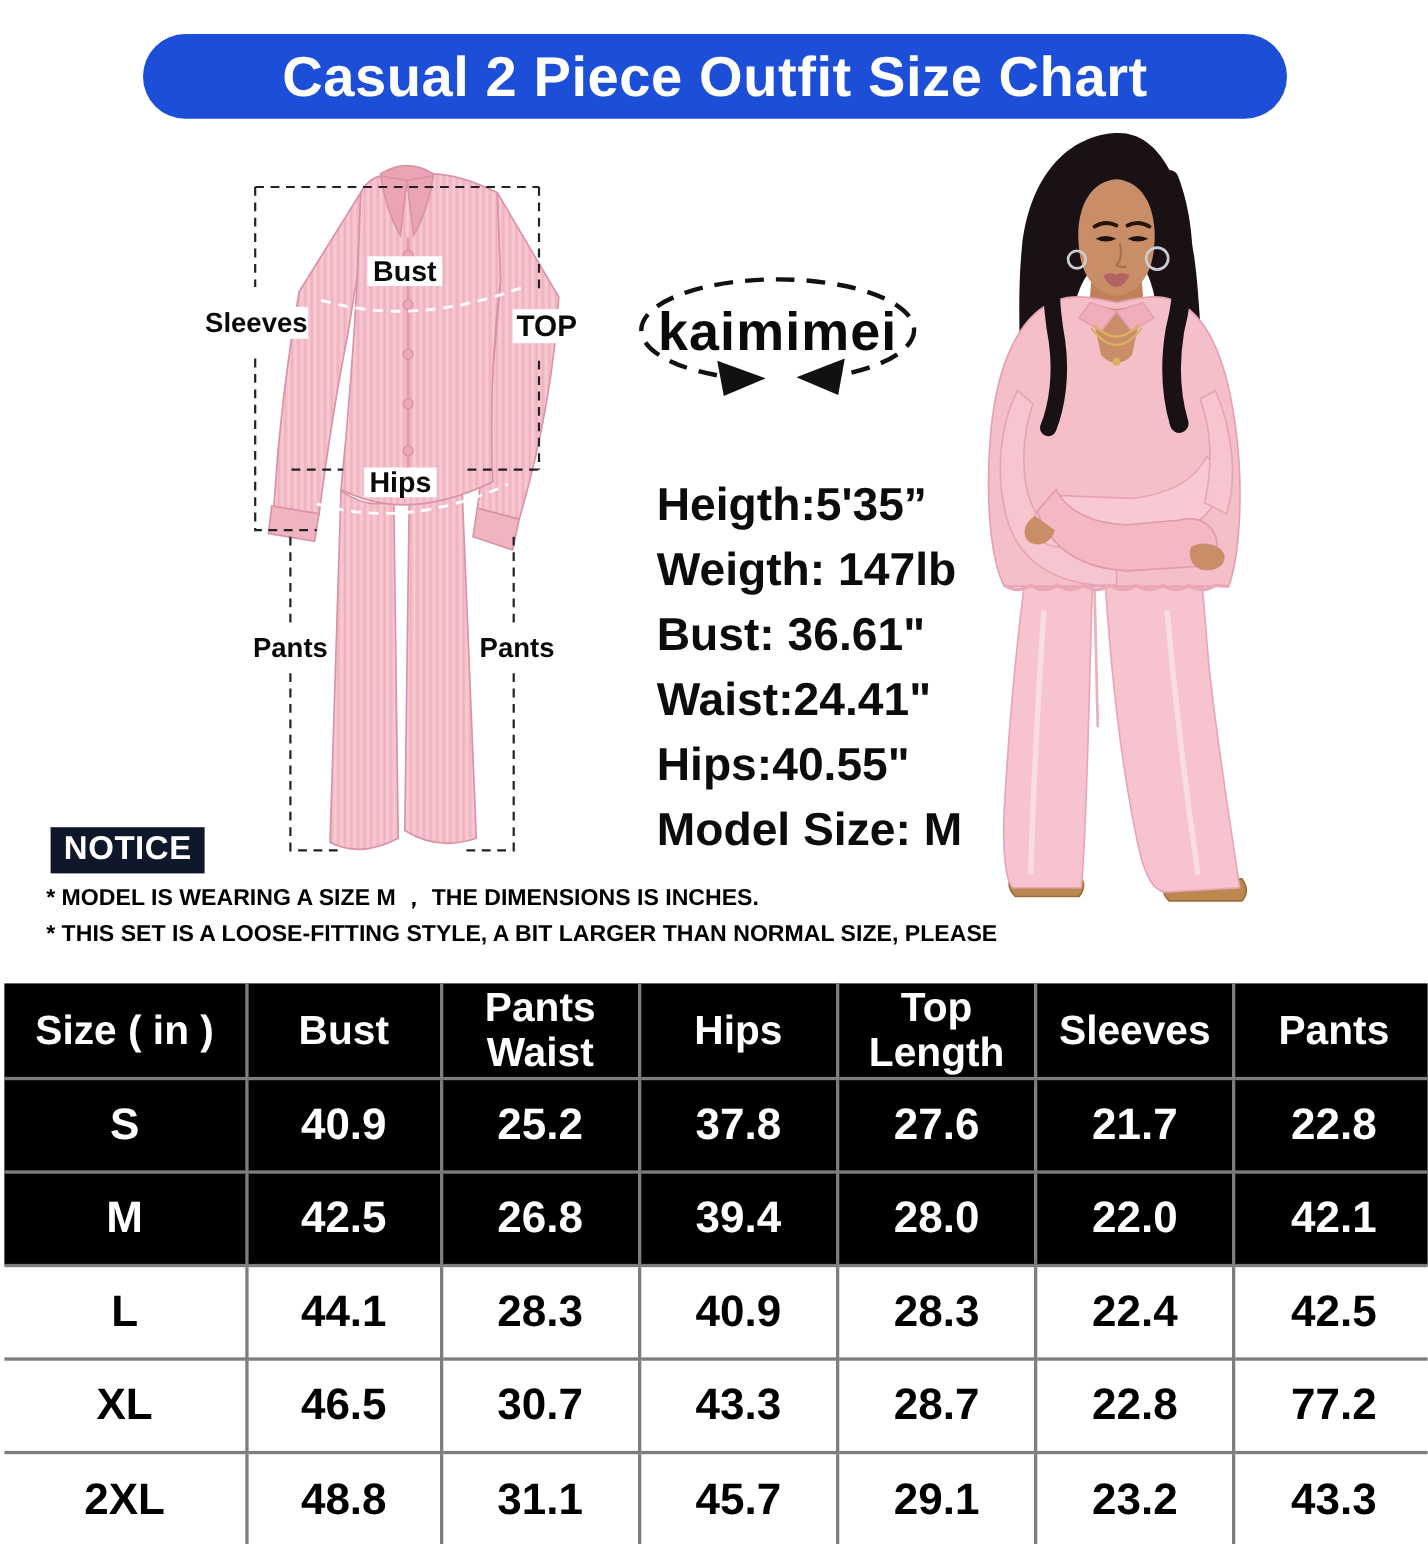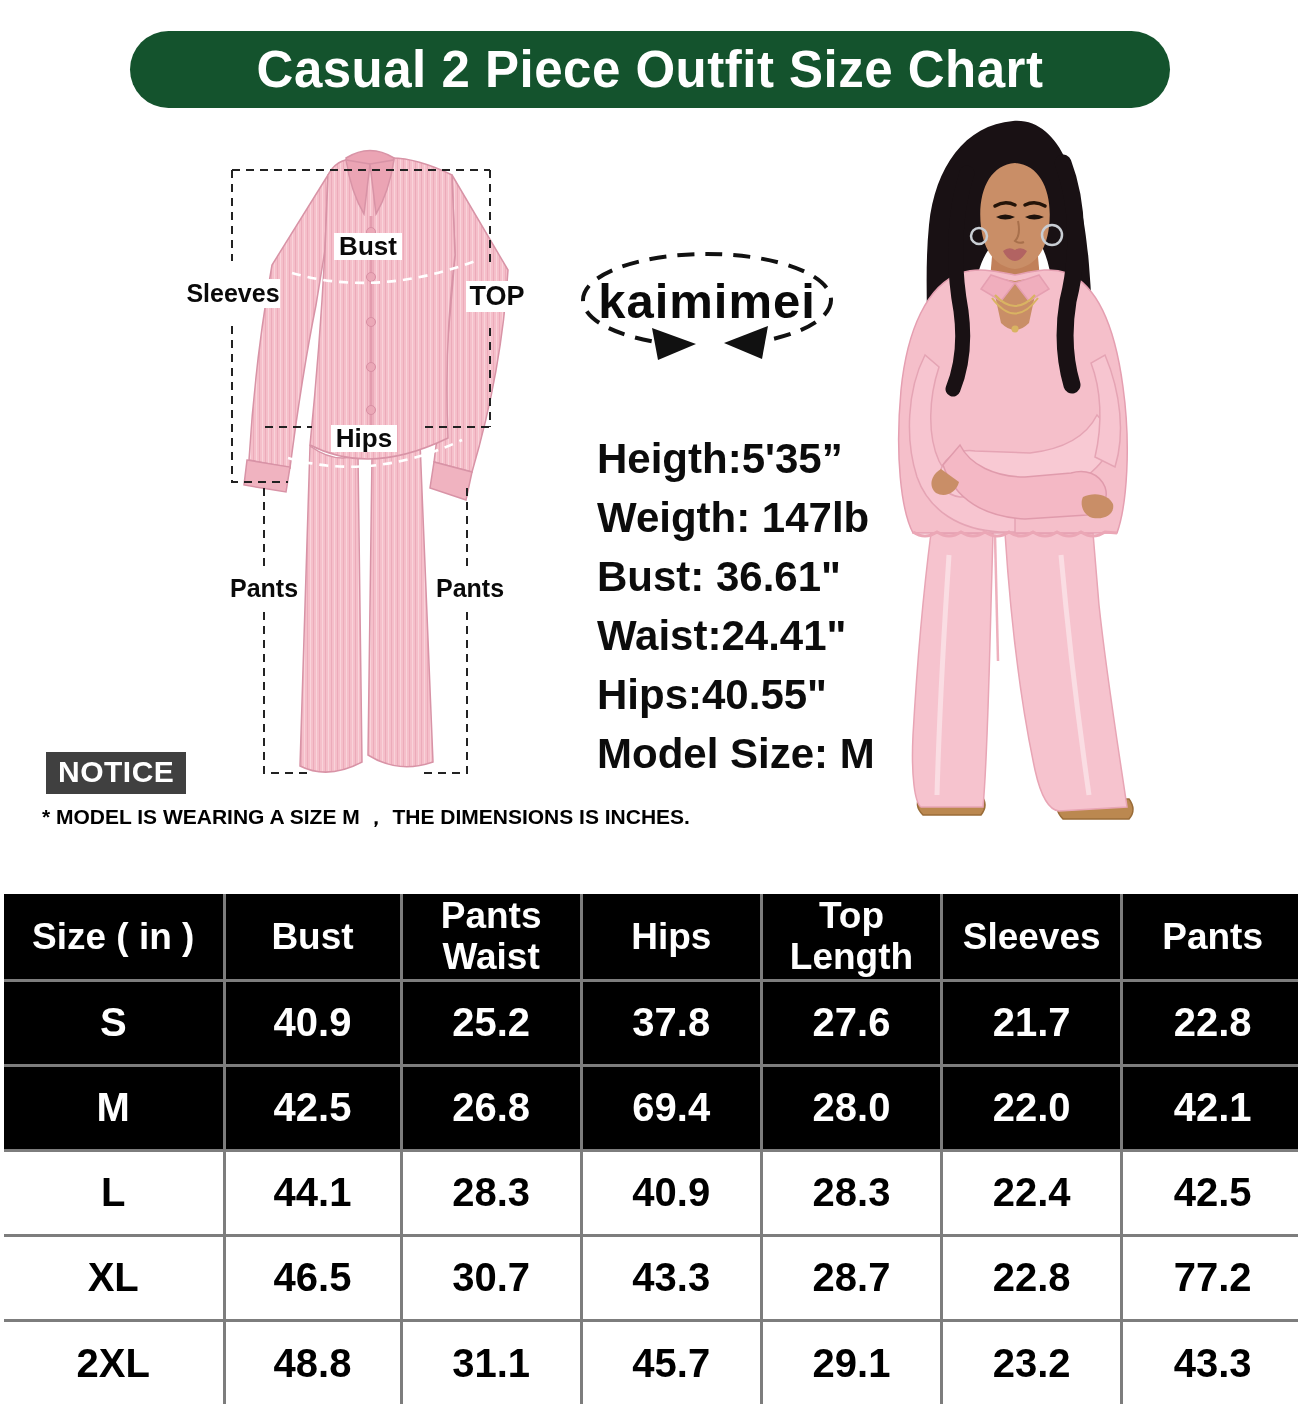--- a/index.html
+++ b/index.html
@@ -3,34 +3,34 @@
 <meta charset="utf-8">
 <style>
   html,body{margin:0;padding:0;background:#ffffff;}
   .canvas{
     position:relative;width:1298px;height:1404px;background:#ffffff;
     font-family:"Liberation Sans",sans-serif;overflow:hidden;
   }
   
   .banner{
     position:absolute;left:130px;top:31px;width:1040px;height:77px;
-    background:#14532d;border-radius:40px;
+    background:#1d4ed8;border-radius:40px;
     display:flex;align-items:center;justify-content:center;
   }
   .banner span{color:#ffffff;font-size:51px;font-weight:bold;letter-spacing:.5px;}
   
   .garment-svg{position:absolute;left:150px;top:130px;}
   .logo-svg{position:absolute;left:572px;top:242px;}
   .model-svg{position:absolute;left:865px;top:105px;}
   
   .specs{position:absolute;left:597px;top:429px;}
   .spec-line{font-size:42px;font-weight:bold;color:#0c0c0c;line-height:59px;white-space:pre;}
   
   .notice-badge{
-    position:absolute;left:46px;top:752px;background:#404040;color:#ffffff;
+    position:absolute;left:46px;top:752px;background:#0f172a;color:#ffffff;
     font-size:30px;font-weight:bold;padding:3px 12px 5px 12px;letter-spacing:.5px;
   }
   .notes{position:absolute;left:42px;top:801px;width:1250px;}
   .note-line{font-size:21px;font-weight:bold;color:#000;line-height:32px;white-space:nowrap;}
   .note-line.cont{padding-left:27px;}
   
   table.size-table{
     position:absolute;left:4px;top:894px;width:1298px;height:510px;
     border-collapse:collapse;table-layout:fixed;
   }
@@ -213,20 +213,21 @@
     <path d="M198,58 C214,100 214,152 203,196 C198,226 200,256 207,280" fill="none" stroke="#191114" stroke-width="17" stroke-linecap="round"></path>
     <path d="M102,68 C88,110 88,162 96,206 C100,236 96,264 88,284" fill="none" stroke="#191114" stroke-width="15" stroke-linecap="round"></path>
 
     <circle cx="187" cy="130" r="10" fill="none" stroke="#c9ced4" stroke-width="2.5"></circle>
     <circle cx="114" cy="131" r="8" fill="none" stroke="#c9ced4" stroke-width="2.5"></circle>
   </svg>
 
   <div class="notice-badge">NOTICE</div>
   <div class="notes">
     <div class="note-line">* MODEL IS WEARING A SIZE  M ，  THE DIMENSIONS IS INCHES.</div>
+    <div class="note-line">* THIS SET IS A LOOSE-FITTING STYLE, A BIT LARGER THAN NORMAL SIZE, PLEASE</div>
   </div>
 
   <table class="size-table">
     <colgroup>
       <col style="width:220px">
         <col style="width:177px">
         <col>
         <col>
         <col>
         <col>
@@ -252,21 +253,21 @@
         <td>25.2</td>
         <td>37.8</td>
         <td>27.6</td>
         <td>21.7</td>
         <td>22.8</td>
       </tr>
       <tr class="dark">
         <td>M</td>
         <td>42.5</td>
         <td>26.8</td>
-        <td>69.4</td>
+        <td>39.4</td>
         <td>28.0</td>
         <td>22.0</td>
         <td>42.1</td>
       </tr>
       <tr>
         <td>L</td>
         <td>44.1</td>
         <td>28.3</td>
         <td>40.9</td>
         <td>28.3</td>

